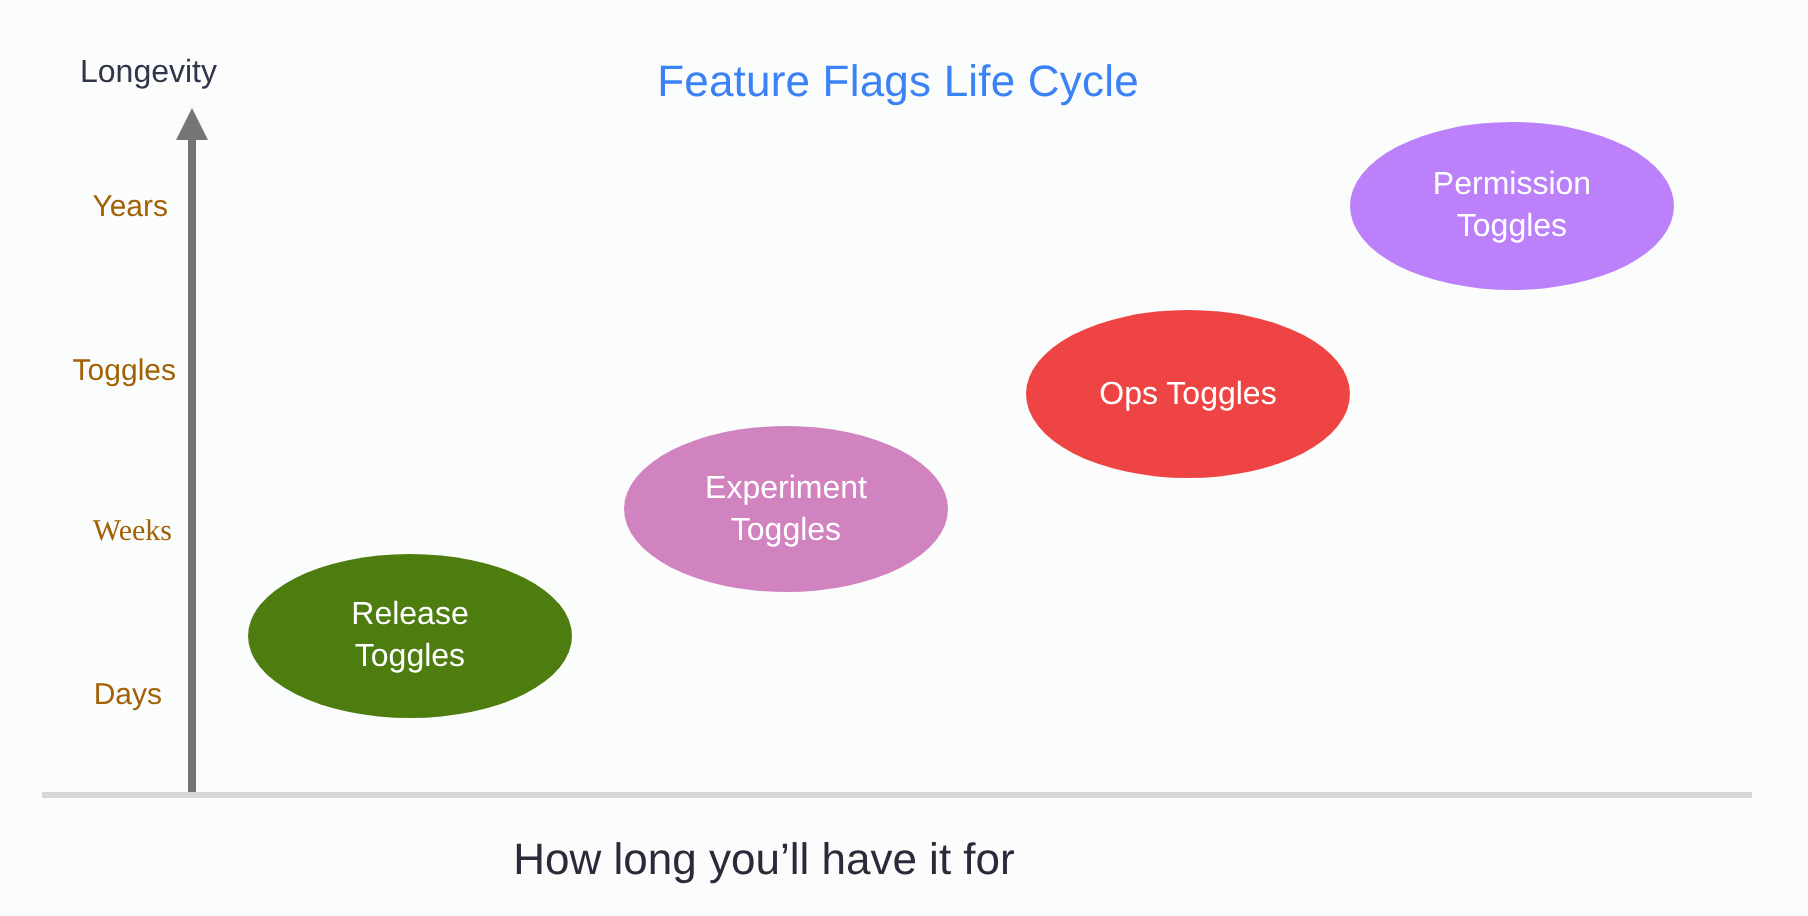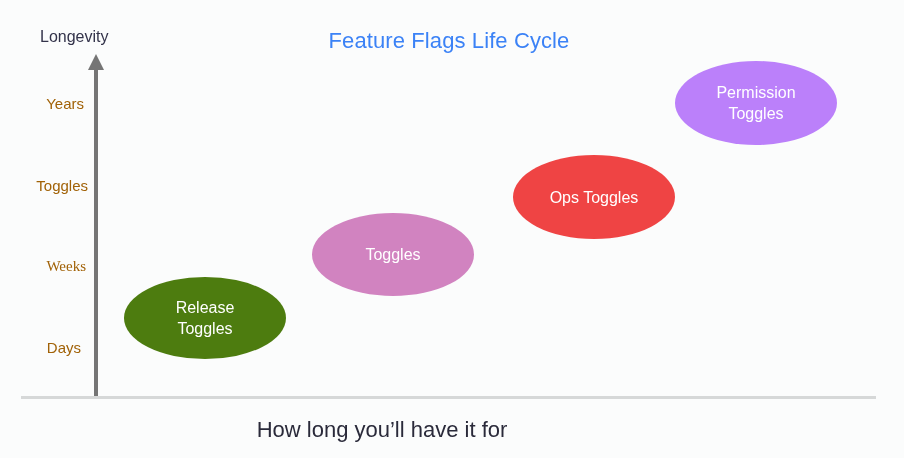--- a/index.html
+++ b/index.html
@@ -34,20 +34,21 @@
 
 <div class="abs ellipse" style="left:124px; top:277px; width:162px; height:82px; background:#4d7c0f;">
   <div>
     <span>Release</span>
     <span>Toggles</span>
   </div>
 </div>
 
 <div class="abs ellipse" style="left:312px; top:213px; width:162px; height:83px; background:#d183c0;">
   <div>
+    <span>Experiment</span>
     <span>Toggles</span>
   </div>
 </div>
 
 <div class="abs ellipse" style="left:513px; top:155px; width:162px; height:84px; background:#ef4444;">
   <div>
     <span>Ops Toggles</span>
   </div>
 </div>
 

